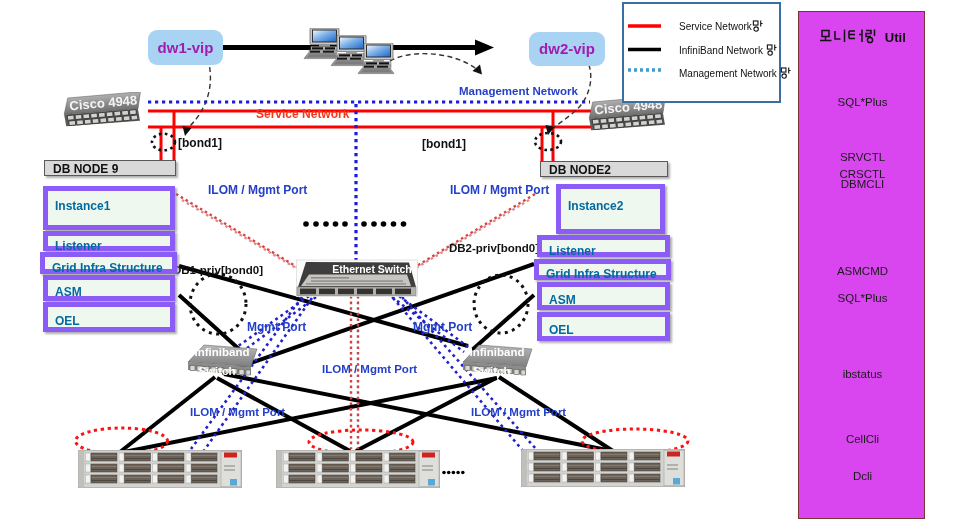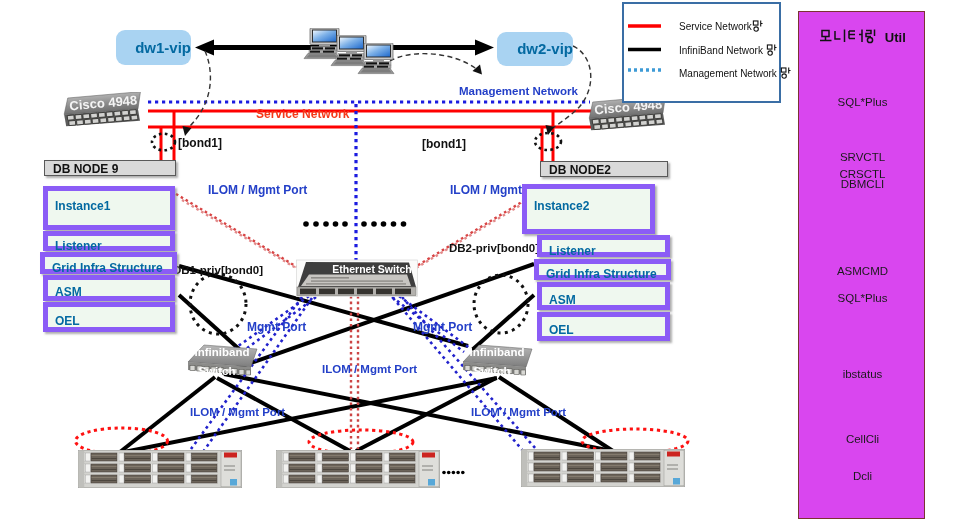--- a/index.html
+++ b/index.html
@@ -2,21 +2,21 @@
 <html><head>
 <meta charset="utf-8">
 <style>
 html,body{margin:0;padding:0;}
 body{width:954px;height:531px;background:#fff;font-family:"Liberation Sans",sans-serif;overflow:hidden;}
 #stage{position:relative;width:954px;height:531px;background:#fff;}
 #lines{position:absolute;left:0;top:0;z-index:1;}
 .box{position:absolute;box-sizing:border-box;}
 .lbl{position:absolute;white-space:nowrap;z-index:5;font-weight:bold;}
 .blue{color:#2440c8;}
-.vip{background:#a9d3f2;border-radius:9px;color:#0369a1;font-weight:bold;font-size:15px;text-align:right;z-index:6;}
+.vip{background:#a9d3f2;border-radius:9px;color:#a21caf;font-weight:bold;font-size:15px;text-align:center;z-index:6;margin-left:32px;}
 .dbhdr{background:#d9d9d9;border:1px solid #595959;font-weight:bold;font-size:12px;color:#111;padding-left:8px;z-index:6;box-shadow:1.5px 1.5px 2px rgba(120,120,120,.6);}
 .dbbox{background:#eff8ef;border:5px solid #8b5cf6;font-weight:bold;font-size:12px;color:#0369a1;padding-left:7px;z-index:6;box-shadow:1.5px 1.5px 2px rgba(120,120,120,.6);}
 .pit{position:absolute;left:0;width:127px;text-align:center;font-size:11.5px;color:#1a1a1a;}
 </style>
 </head>
 <body>
 <div id="stage">
 
 <svg id="lines" width="954" height="531" viewBox="0 0 954 531">
 <defs>
@@ -328,21 +328,21 @@
 </div>
 
 <div class="box dbhdr" style="left:44px;top:160px;width:132px;height:16px;line-height:16px;">DB NODE 9</div>
 <div class="box dbbox" style="left:43px;top:186px;width:132px;height:44px;line-height:30px;">Instance1</div>
 <div class="box dbbox" style="left:43px;top:231px;width:132px;height:20px;line-height:20px;">Listener</div>
 <div class="box dbbox" style="left:40px;top:252px;width:137px;height:22px;line-height:22px;">Grid Infra  Structure</div>
 <div class="box dbbox" style="left:43px;top:275px;width:132px;height:26px;line-height:24px;">ASM</div>
 <div class="box dbbox" style="left:43px;top:302px;width:132px;height:30px;line-height:28px;">OEL</div>
 
 <div class="box dbhdr" style="left:540px;top:161px;width:128px;height:16px;line-height:16px;">DB NODE2</div>
-<div class="box dbbox" style="left:522px;top:184px;width:133px;height:50px;line-height:34px;">Instance2</div>
+<div class="box dbbox" style="left:556px;top:184px;width:109px;height:50px;line-height:34px;">Instance2</div>
 <div class="box dbbox" style="left:537px;top:235px;width:133px;height:22px;line-height:22px;">Listener</div>
 <div class="box dbbox" style="left:534px;top:259px;width:137px;height:21px;line-height:21px;">Grid Infra  Structure</div>
 <div class="box dbbox" style="left:537px;top:282px;width:133px;height:28px;line-height:26px;">ASM</div>
 <div class="box dbbox" style="left:537px;top:312px;width:133px;height:29px;line-height:27px;">OEL</div>
 
 <div class="lbl" style="left:256px;top:107px;font-size:12px;color:#f4391a;">Service  Network</div>
 <div class="lbl blue" style="left:459px;top:85px;font-size:11.5px;">Management  Network</div>
 <div class="lbl" style="left:178px;top:136px;font-size:12px;color:#111;">[bond1]</div>
 <div class="lbl" style="left:422px;top:137px;font-size:12px;color:#111;">[bond1]</div>
 <div class="lbl blue" style="left:208px;top:183px;font-size:12px;">ILOM / Mgmt  Port</div>

